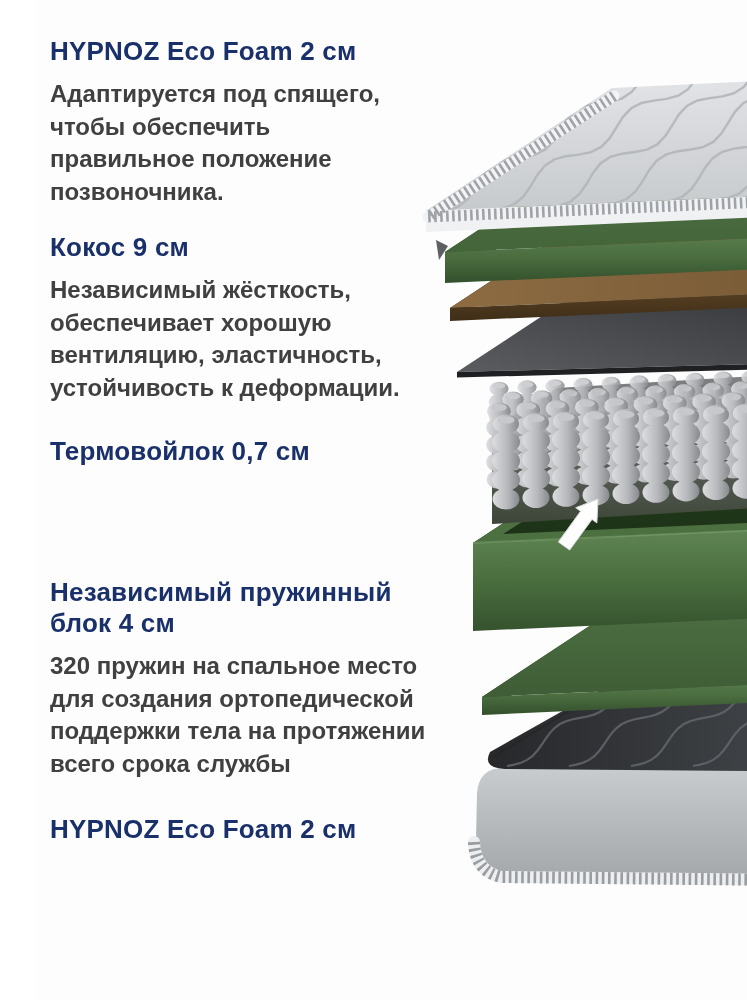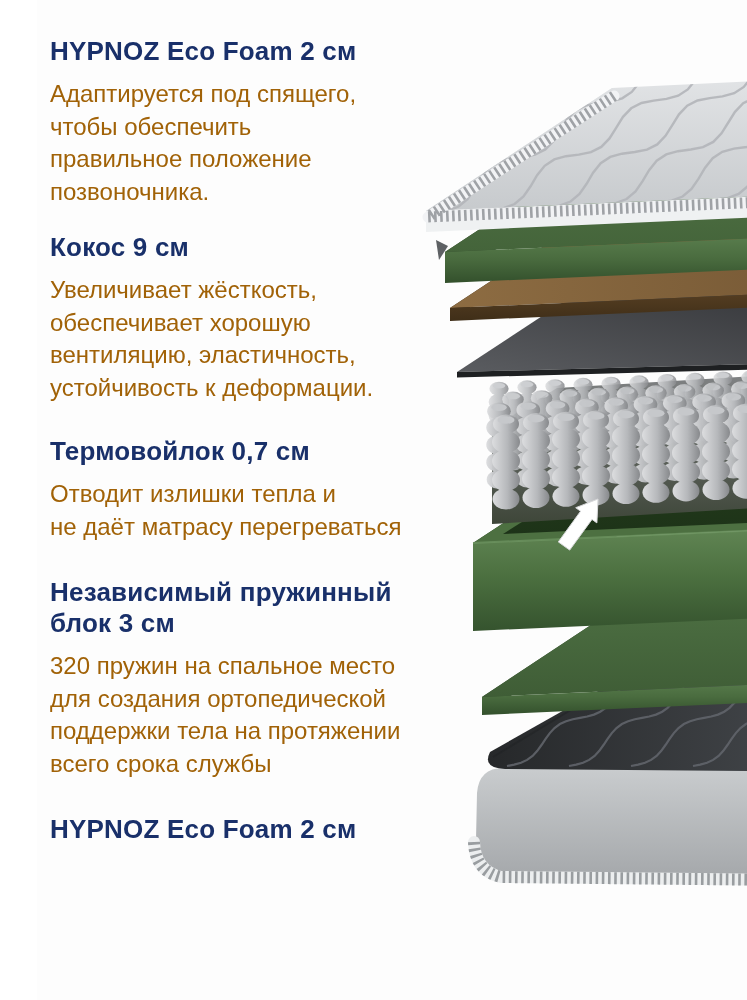--- a/index.html
+++ b/index.html
@@ -2,53 +2,51 @@
 <html><head>
 <meta charset="utf-8">
 <style>
   html,body{margin:0;padding:0;background:#ffffff;}
   .stage{position:relative;width:747px;height:1000px;background:#fdfdfd;overflow:hidden;
          font-family:"Liberation Sans",sans-serif;margin-left:37px;}
   .text-col{position:absolute;left:0;top:0;width:440px;height:100%;}
   .block{position:absolute;left:13px;width:428px;}
   .block h2{font-size:26px;line-height:31px;font-weight:700;color:#19306a;margin:0;
             white-space:pre-line;letter-spacing:.2px;}
-  .block p{font-size:24px;line-height:32.5px;font-weight:400;color:#a16207;margin:11px 0 0;
+  .block p{font-size:24px;line-height:32.5px;font-weight:700;color:#404040;margin:11px 0 0;
            white-space:pre-line;}
   .b1{top:36px;} .b2{top:232px;} .b3{top:436px;} .b4{top:577px;} .b5{top:814px;}
   #diagram{position:absolute;left:0;top:0;width:747px;height:1000px;}
 </style>
 </head>
 <body>
 
 <div class="stage">
 
   <div class="text-col">
     <section class="block b1">
       <h2>HYPNOZ Eco Foam 2 см</h2>
       <p>Адаптируется под спящего,
 чтобы обеспечить
 правильное положение
 позвоночника.</p>
     </section>
     <section class="block b2">
       <h2>Кокос 9 см</h2>
-      <p>Увеличивает жёсткость,
+      <p>Независимый жёсткость,
 обеспечивает хорошую
 вентиляцию, эластичность,
 устойчивость к деформации.</p>
     </section>
     <section class="block b3">
       <h2>Термовойлок 0,7 см</h2>
-      <p>Отводит излишки тепла и
-не даёт матрасу перегреваться</p>
     </section>
     <section class="block b4">
       <h2>Независимый пружинный
-блок 3 см</h2>
+блок 4 см</h2>
       <p>320 пружин на спальное место
 для создания ортопедической
 поддержки тела на протяжении
 всего срока службы</p>
     </section>
     <section class="block b5">
       <h2>HYPNOZ Eco Foam 2 см</h2>
     </section>
   </div>
 

